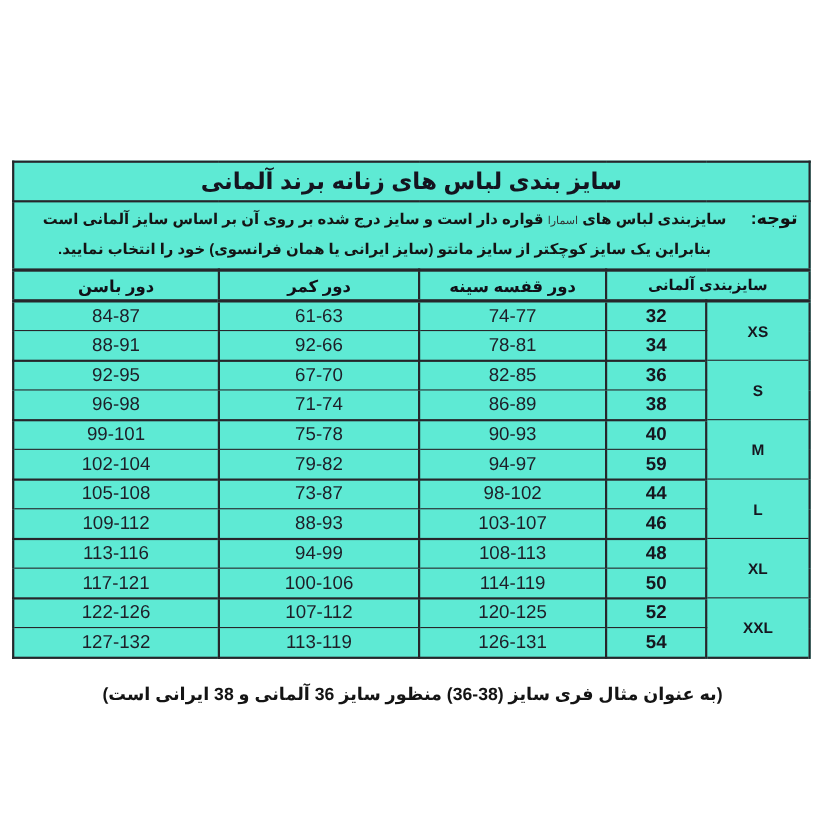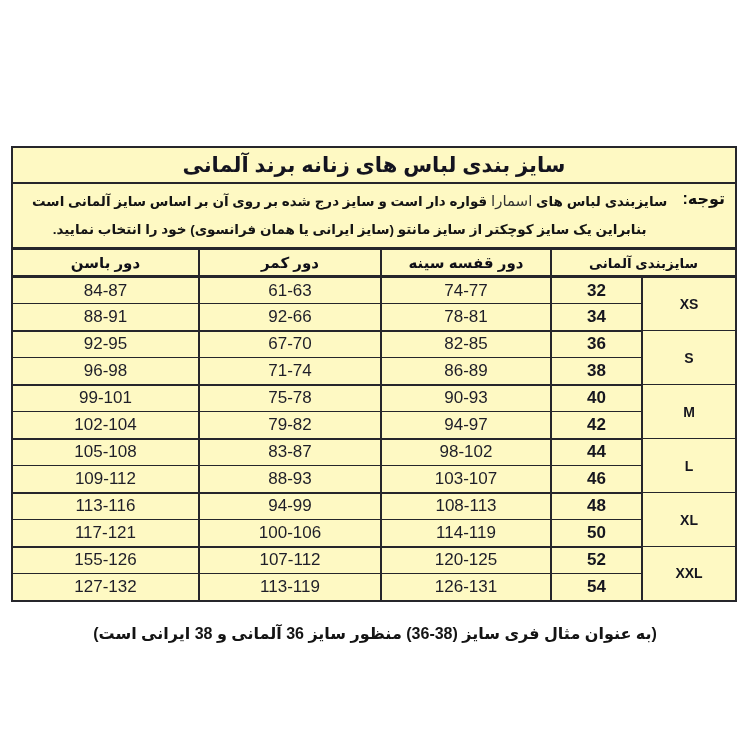--- a/index.html
+++ b/index.html
@@ -18,21 +18,21 @@
     width:750px;height:750px;
     background:#ffffff;
     padding-top:146px;
   }
   table{
     border-collapse:collapse;
     table-layout:fixed;
     width:724px;
     margin:0 13px;
     border:2px solid var(--ink);
-    background:#fef9c3;
+    background:#5eead4;
   }
   td,th{
     border:2px solid var(--ink);
     overflow:hidden;
     white-space:nowrap;
   }
   
   .title-cell{
     height:36px;
     text-align:center;
@@ -59,21 +59,21 @@
   .note-text{
     flex:1;
     text-align:center;
     font-size:13.5px;
     font-weight:bold;
     line-height:2.0;
     color:#141414;
   }
   .brand{
     font-weight:normal;
-    font-size:15px;
+    font-size:10px;
     color:#333;
   }
   
   .head-row th{
     height:28px;
     font-size:15px;
     font-weight:bold;
     text-align:center;
     vertical-align:middle;
     color:#101018;
@@ -164,30 +164,30 @@
           <td class="meas-cell">96-98</td>
         </tr>
         <tr class="pair-mid">
           <td rowspan="2" class="letter-cell">M</td>
           <td class="num-cell">40</td>
           <td class="meas-cell">90-93</td>
           <td class="meas-cell">75-78</td>
           <td class="meas-cell">99-101</td>
         </tr>
         <tr class="group-end">
-          <td class="num-cell">42</td>
+          <td class="num-cell">59</td>
           <td class="meas-cell">94-97</td>
           <td class="meas-cell">79-82</td>
           <td class="meas-cell">102-104</td>
         </tr>
         <tr class="pair-mid">
           <td rowspan="2" class="letter-cell">L</td>
           <td class="num-cell">44</td>
           <td class="meas-cell">98-102</td>
-          <td class="meas-cell">83-87</td>
+          <td class="meas-cell">73-87</td>
           <td class="meas-cell">105-108</td>
         </tr>
         <tr class="group-end">
           <td class="num-cell">46</td>
           <td class="meas-cell">103-107</td>
           <td class="meas-cell">88-93</td>
           <td class="meas-cell">109-112</td>
         </tr>
         <tr class="pair-mid">
           <td rowspan="2" class="letter-cell">XL</td>
@@ -200,21 +200,21 @@
           <td class="num-cell">50</td>
           <td class="meas-cell">114-119</td>
           <td class="meas-cell">100-106</td>
           <td class="meas-cell">117-121</td>
         </tr>
         <tr class="pair-mid">
           <td rowspan="2" class="letter-cell">XXL</td>
           <td class="num-cell">52</td>
           <td class="meas-cell">120-125</td>
           <td class="meas-cell">107-112</td>
-          <td class="meas-cell">155-126</td>
+          <td class="meas-cell">122-126</td>
         </tr>
         <tr class="group-end">
           <td class="num-cell">54</td>
           <td class="meas-cell">126-131</td>
           <td class="meas-cell">113-119</td>
           <td class="meas-cell">127-132</td>
         </tr>
       </tbody>
   </table>
 

